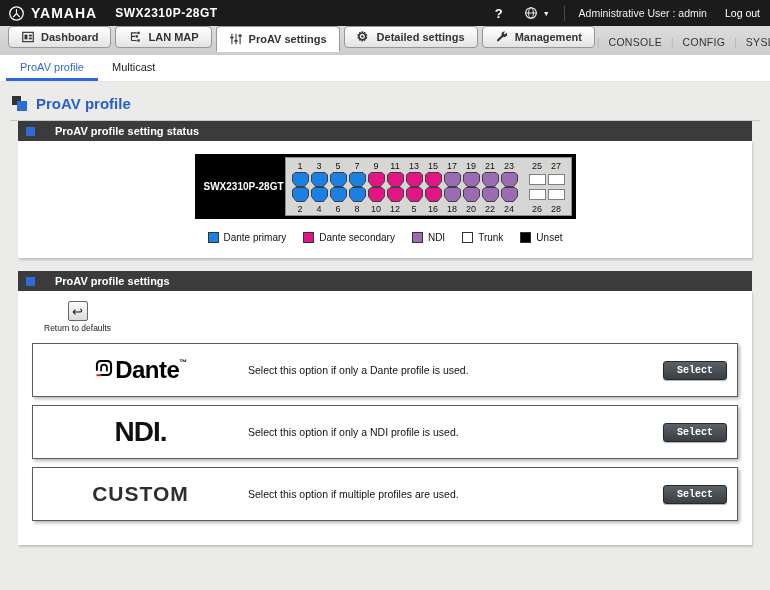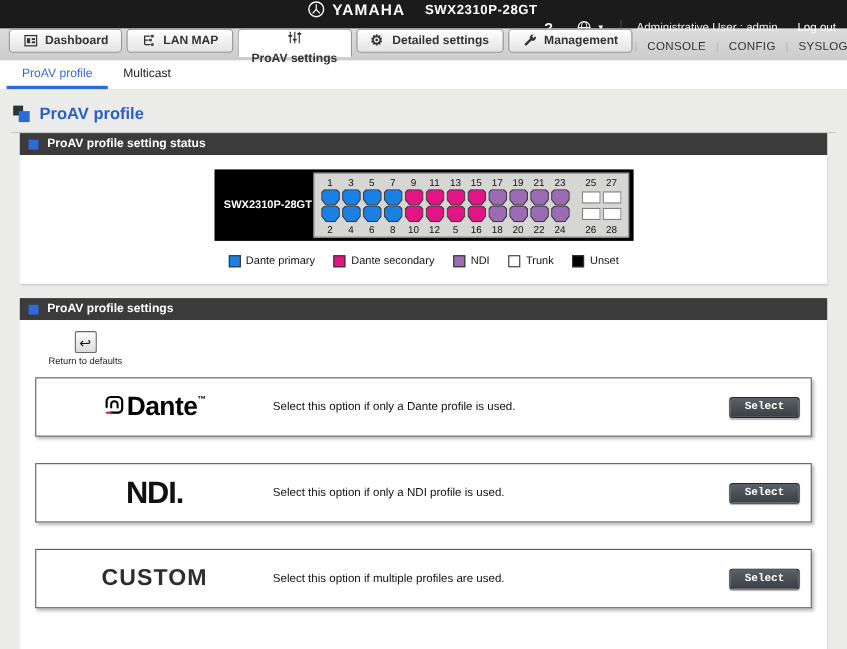--- a/index.html
+++ b/index.html
@@ -1,39 +1,39 @@
 <!DOCTYPE html>
 <html><head>
 <meta charset="utf-8">
 <style>
   * { box-sizing: border-box; margin: 0; padding: 0; }
   body { font-family: "Liberation Sans", sans-serif; background:#888; }
   .screen { width:770px; height:590px; background:#ebebe9; overflow:hidden; position:relative; }
 
   
-  .topbar { height:26px; background:#1b1b1b; display:flex; align-items:center; color:#fff; padding:0 10px 0 8px;flex-direction:column; }
+  .topbar { height:26px; background:#1b1b1b; display:flex; align-items:center; color:#fff; padding:0 10px 0 8px; }
   .brand { display:flex; align-items:center; gap:6px; }
   .emblem { display:inline-flex; width:17px; height:17px; }
   .brand-text { font-size:14px; font-weight:bold; letter-spacing:1px; }
   .model { font-size:12px; font-weight:bold; margin-left:12px; letter-spacing:0.5px; }
   .top-right { margin-left:auto; display:flex; align-items:center; gap:14px; }
   .help-btn { font-size:13px; font-weight:bold; cursor:pointer; padding:0 6px; }
   .lang-btn { display:flex; align-items:center; gap:4px; cursor:pointer; }
   .caret { font-size:7px; color:#fff; }
   .tr-divider { width:1px; height:15px; background:#4a4a4a; }
   .user { font-size:10.5px; color:#eee; }
   .logout { font-size:10.5px; color:#fff; cursor:pointer; margin-left:4px; }
 
   
   .tabbar { height:29px; background:linear-gradient(#dcdcdc,#cccccc); display:flex; align-items:flex-end; padding:0 10px 0 6px; }
   .tabs { display:flex; align-items:flex-start; height:100%; }
   .tab { display:flex; align-items:center; gap:6px; padding:0 12px; border:1px solid #979797; border-radius:4px;
          background:linear-gradient(#ffffff,#e4e4e4); height:22px; margin:0 2px 3px; font-size:11px; font-weight:bold;
          color:#333; cursor:pointer; white-space:nowrap; }
-  .tab.active { background:#fff; height:26px; margin-bottom:0; border-bottom:1px solid #fff; border-radius:4px 4px 0 0;flex-direction:column; }
+  .tab.active { background:#fff; height:26px; margin-bottom:0; border-bottom:1px solid #fff; border-radius:4px 4px 0 0; }
   .tab .ticon { display:inline-flex; width:14px; height:14px; }
   .utils { margin-left:auto; display:flex; align-items:center; gap:9px; padding-bottom:7px; }
   .util-link { font-size:10.5px; color:#333; cursor:pointer; letter-spacing:0.3px; }
   .util-sep { color:#b5b5b5; font-size:10px; }
 
   
   .subtabs { height:27px; background:#fff; display:flex; align-items:stretch; padding-left:6px; border-bottom:1px solid #e3e3e1; }
   .subtab { display:flex; align-items:center; padding:0 14px; font-size:11px; color:#222; cursor:pointer; border-bottom:3px solid transparent; }
   .subtab.active { color:#2f6bd8; border-bottom-color:#2f6bd8; }
 
@@ -42,21 +42,21 @@
   .page-title-row { display:flex; align-items:center; gap:9px; padding:13px 12px 8px; }
   .title-icon { position:relative; width:15px; height:15px; display:inline-block; }
   .title-icon .sq-dark { position:absolute; left:0; top:0; width:9px; height:9px; background:#2e3338; }
   .title-icon .sq-blue { position:absolute; right:0; bottom:0; width:10px; height:10px; background:#2f6bd8; }
   h1.page-title { font-size:15px; color:#2a5fc8; font-weight:bold; }
   .title-rule { border:none; border-top:1px solid #c9c9c7; margin:0 10px; }
   .desc { font-size:11px; color:#1c1c1c; margin:9px 13px 15px; line-height:1.4; }
   .help-link { color:#2a5fc8; text-decoration:underline; cursor:pointer; }
 
   .section { margin:0 18px 13px; }
-  .sec-header { background:#3b3b3b; color:#fff; font-size:11px; font-weight:bold; display:flex; align-items:center; gap:8px; height:20px; padding:0 8px; }
+  .sec-header { background:#3b3b3b; color:#fff; font-size:11px; font-weight:bold; display:flex; align-items:center; gap:20px; height:20px; padding:0 8px; }
   .blue-sq { width:9px; height:9px; background:#2f6bd8; display:inline-block; flex:none; }
   .sec-body { background:#fff; box-shadow:1px 2px 2px rgba(0,0,0,0.18); }
 
   
   .status-body { padding:13px 0 15px; }
   .device { display:flex; align-items:center; background:#000; padding:3px 4px 3px 0; width:max-content; margin:0 auto; }
   .device-label { color:#fff; font-size:10px; font-weight:bold; width:90px; padding-left:9px; flex:none; }
   .portfield { background:#d6d6d4; border:1px solid #8d8d8d; padding:1px 5px 0; }
   .prow { display:flex; align-items:center; }
   .prow.nums { height:13px; }
@@ -71,21 +71,21 @@
 
   
   .settings-body { padding:8px 12px 16px; }
   .return-block { width:max-content; text-align:center; margin:2px 0 10px 14px; cursor:pointer; }
   .return-icon { display:inline-flex; align-items:center; justify-content:center; width:20px; height:20px;
                  border:1px solid #666; border-radius:2px; background:linear-gradient(#fdfdfd,#dcdcdc);
                  font-size:13px; color:#1a1a1a; }
   .return-label { display:block; font-size:8.5px; color:#222; margin-top:2px; white-space:nowrap; }
 
   .profile-row { display:flex; align-items:center; border:1px solid #5c5c5c; background:#fff; height:54px;
-                 margin:0 2px 24px; box-shadow:2px 2px 3px rgba(0,0,0,0.28); padding-right:10px; }
+                 margin:0 2px 8px; box-shadow:2px 2px 3px rgba(0,0,0,0.28); padding-right:10px; }
   .logo-box { width:215px; display:flex; justify-content:center; align-items:center; flex:none; }
   .profile-desc { flex:1; font-size:10.5px; color:#111; }
   .select-btn { background:linear-gradient(#5a6167,#393f44); color:#fff; font-size:10px; font-weight:bold;
                 border:1px solid #26292c; border-radius:3px; padding:3px 13px; cursor:pointer;
                 font-family:Liberation Mono, monospace; box-shadow:0 1px 1px rgba(0,0,0,0.3); }
 
   .dante-logo { display:flex; align-items:flex-start; font-weight:bold; font-size:24px; color:#000; letter-spacing:-0.5px; }
   .dante-logo .dmark { margin:2px 1px 0 0; }
   .tm { font-size:8px; margin-top:2px; }
   .ndi-logo { font-weight:bold; font-size:28px; color:#111; letter-spacing:-1px; }

